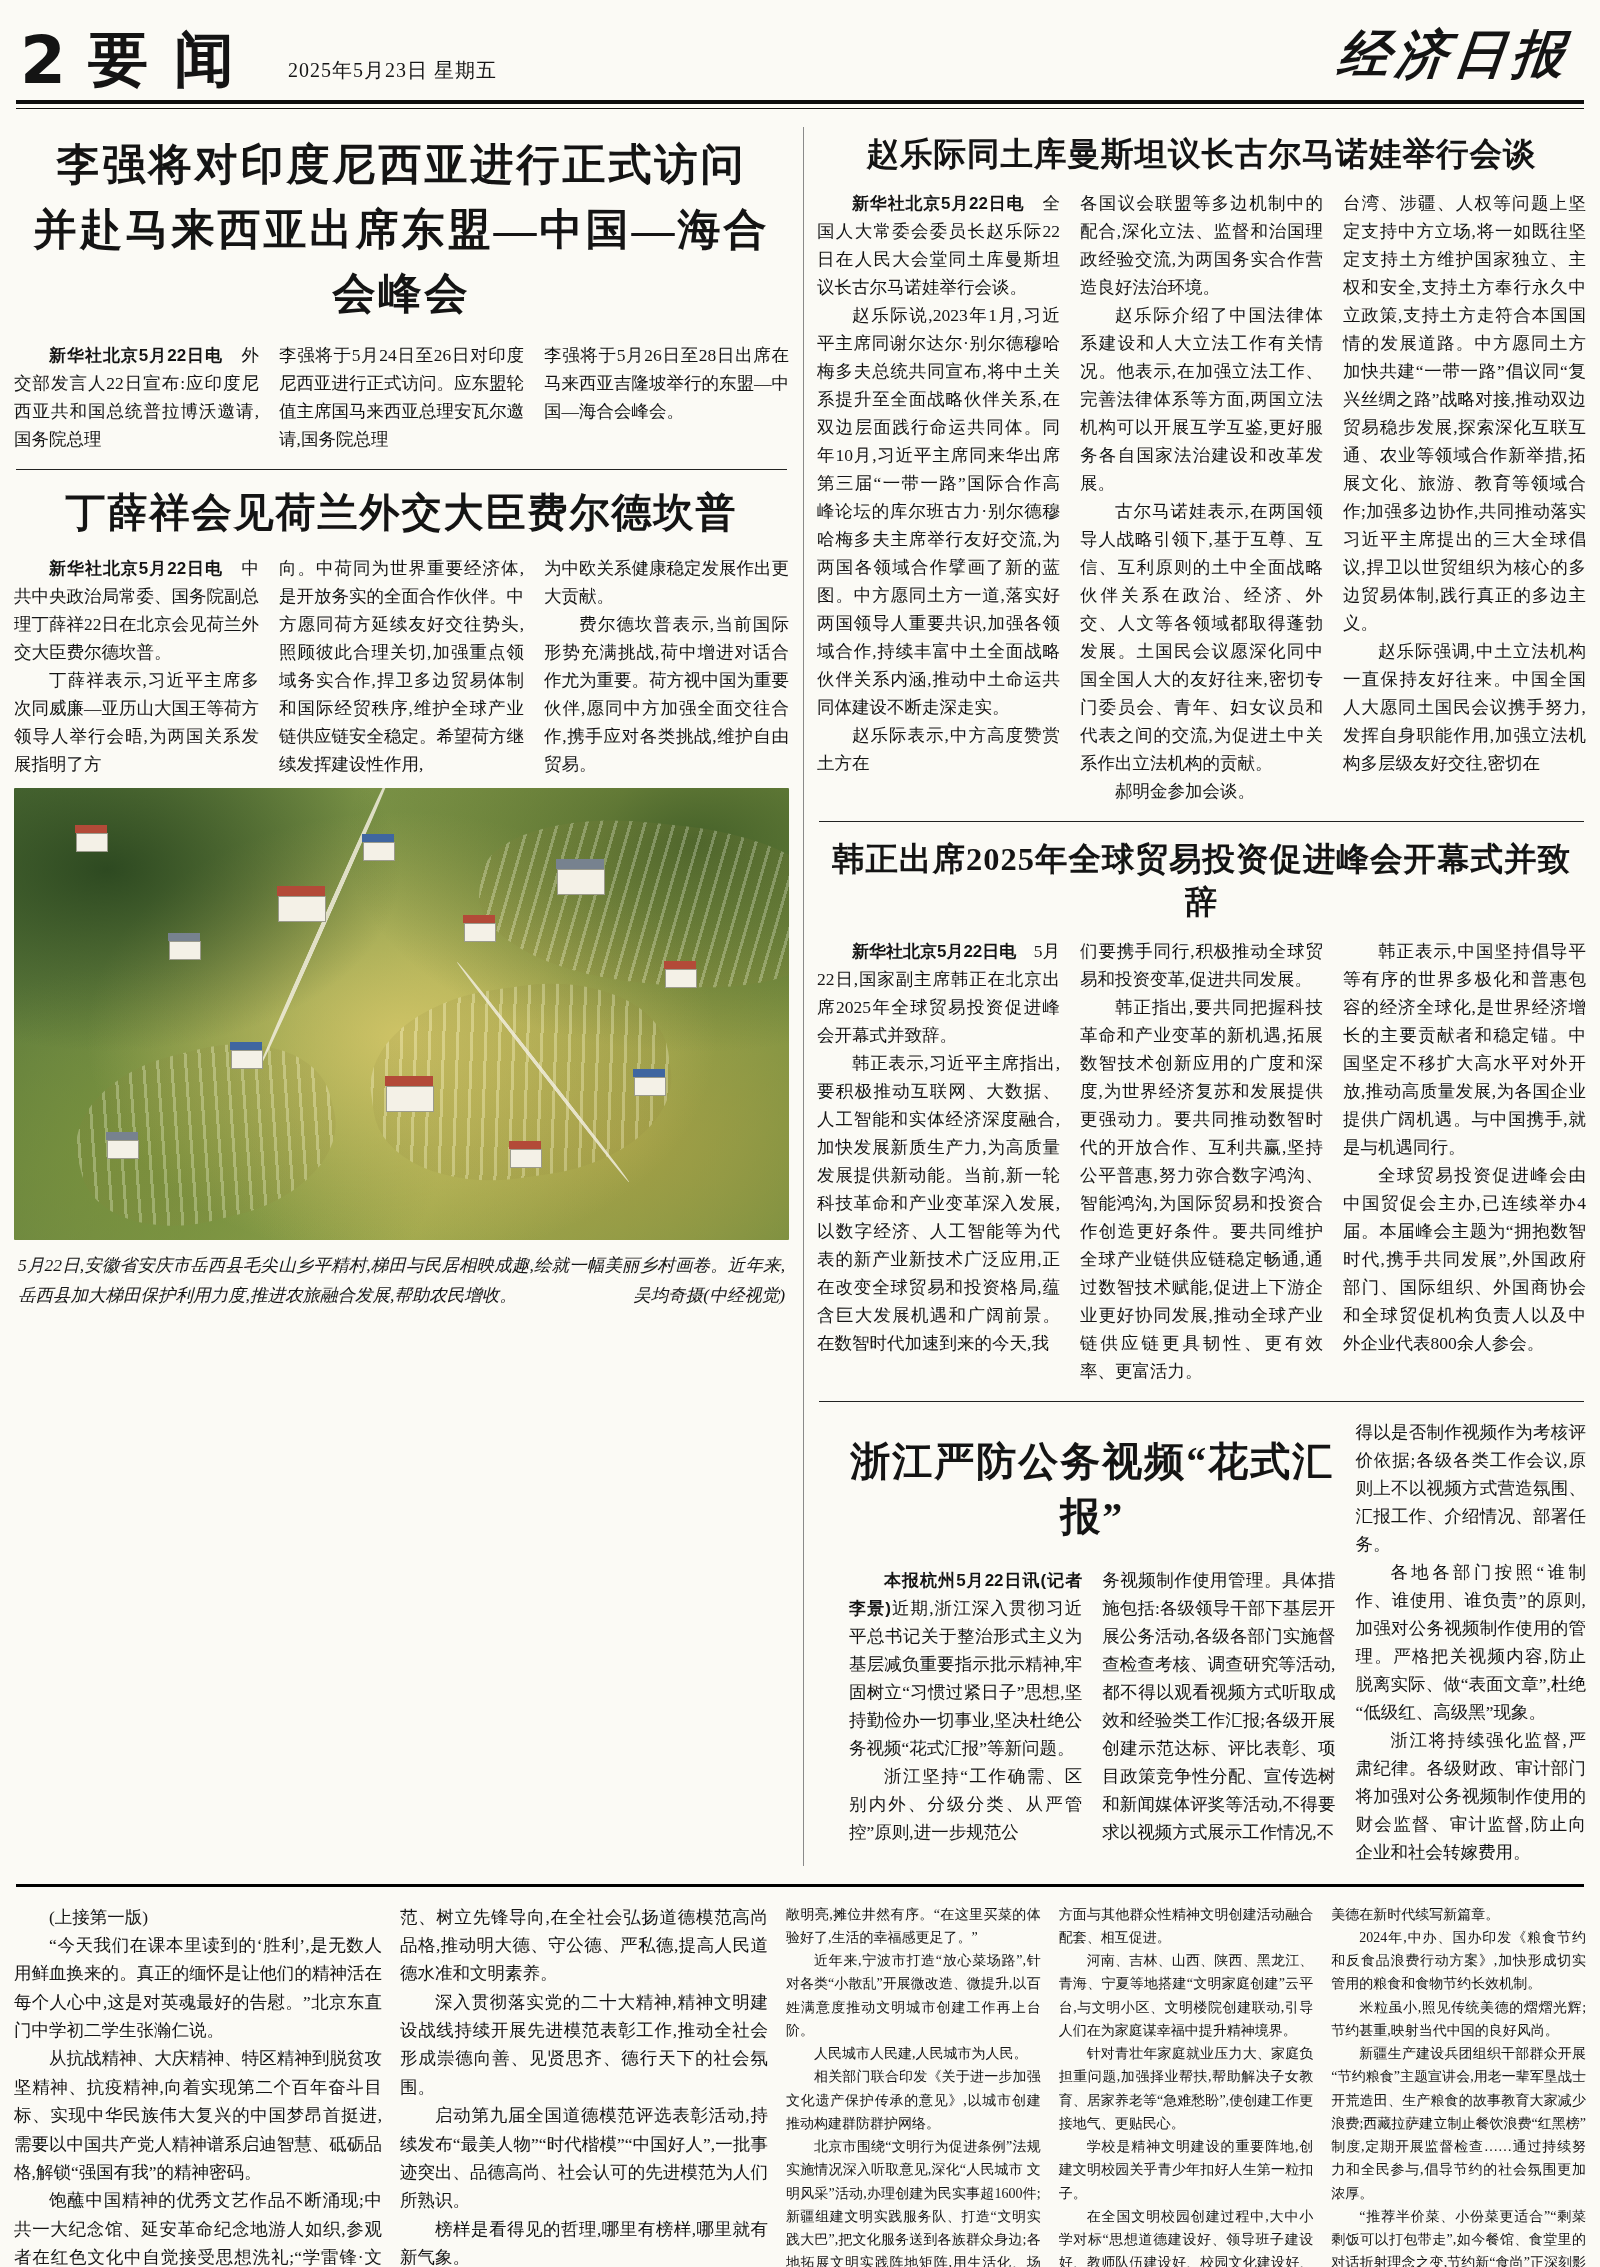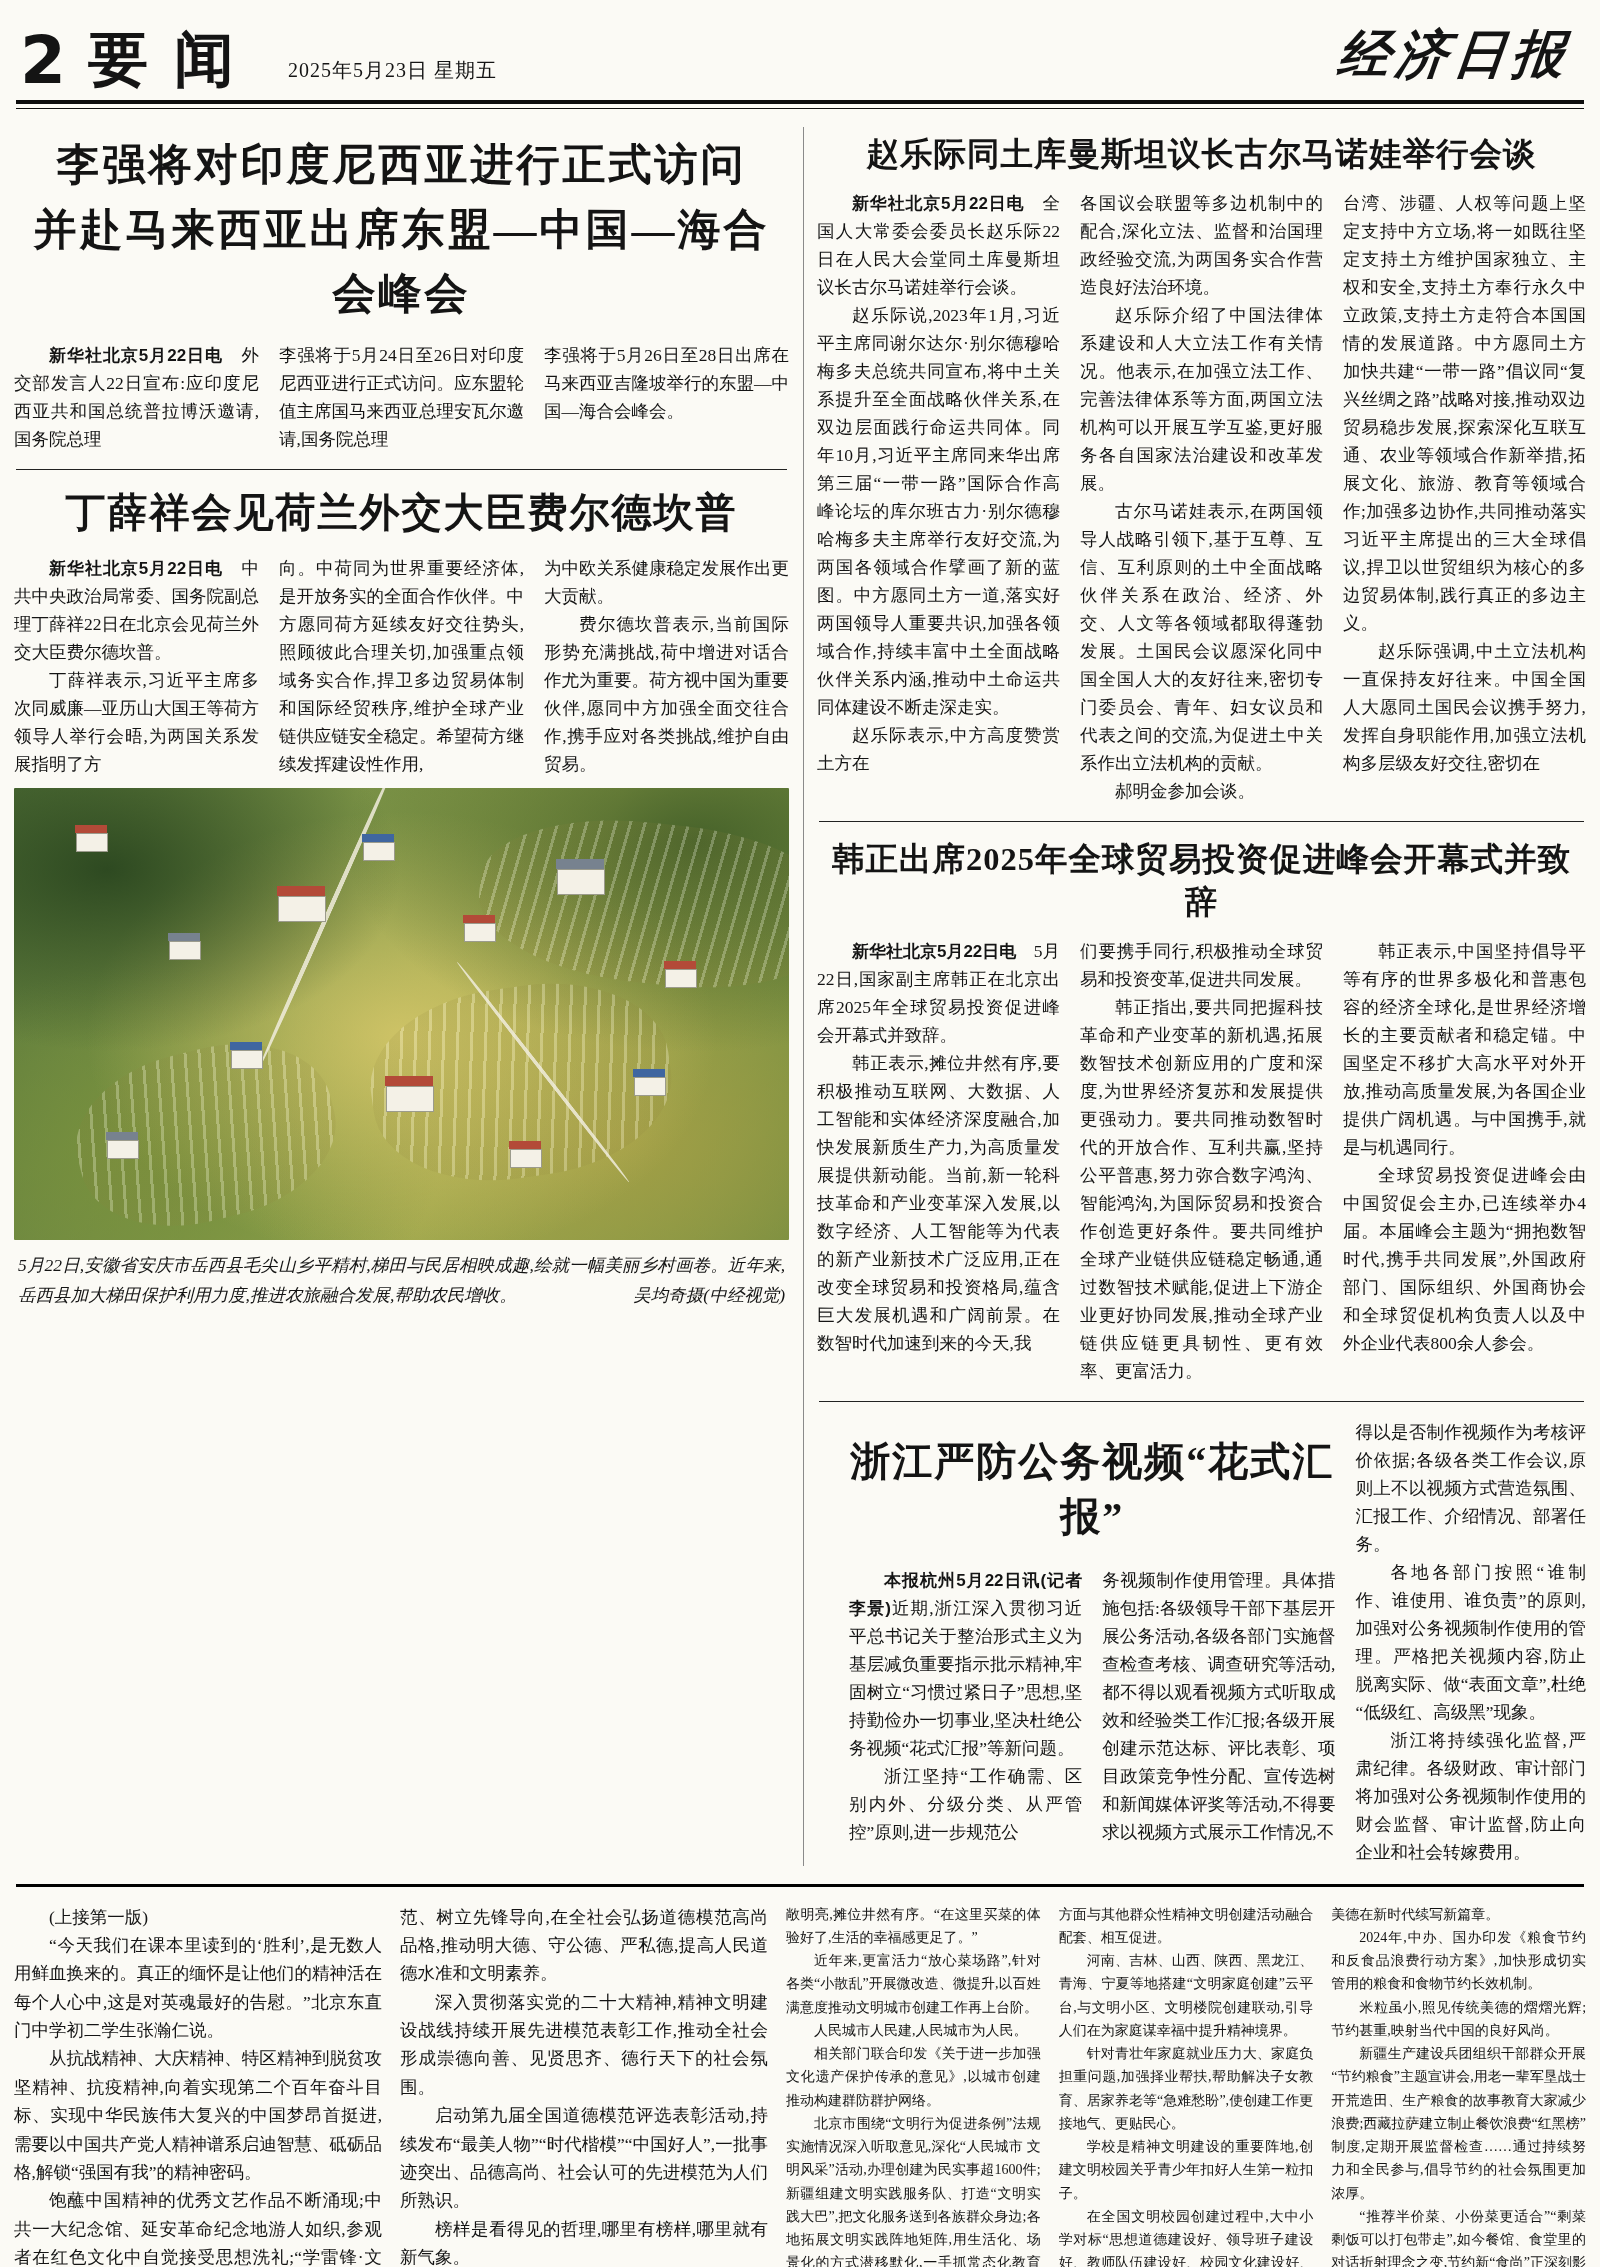--- a/index.html
+++ b/index.html
@@ -181,21 +181,21 @@
         </div>
       </article>
 
       <hr class="thin-rule">
 
       <article>
         <h1 class="headline h-md">韩正出席2025年全球贸易投资促进峰会开幕式并致辞</h1>
         <div class="cols">
           <div class="col">
               <p><b>新华社北京5月22日电</b>　5月22日,国家副主席韩正在北京出席2025年全球贸易投资促进峰会开幕式并致辞。</p>
-              <p>韩正表示,摊位井然有序,要积极推动互联网、大数据、人工智能和实体经济深度融合,加快发展新质生产力,为高质量发展提供新动能。当前,新一轮科技革命和产业变革深入发展,以数字经济、人工智能等为代表的新产业新技术广泛应用,正在改变全球贸易和投资格局,蕴含巨大发展机遇和广阔前景。在数智时代加速到来的今天,我</p>
+              <p>韩正表示,习近平主席指出,要积极推动互联网、大数据、人工智能和实体经济深度融合,加快发展新质生产力,为高质量发展提供新动能。当前,新一轮科技革命和产业变革深入发展,以数字经济、人工智能等为代表的新产业新技术广泛应用,正在改变全球贸易和投资格局,蕴含巨大发展机遇和广阔前景。在数智时代加速到来的今天,我</p>
             </div>
           <div class="col">
               <p class="noind">们要携手同行,积极推动全球贸易和投资变革,促进共同发展。</p>
               <p>韩正指出,要共同把握科技革命和产业变革的新机遇,拓展数智技术创新应用的广度和深度,为世界经济复苏和发展提供更强动力。要共同推动数智时代的开放合作、互利共赢,坚持公平普惠,努力弥合数字鸿沟、智能鸿沟,为国际贸易和投资合作创造更好条件。要共同维护全球产业链供应链稳定畅通,通过数智技术赋能,促进上下游企业更好协同发展,推动全球产业链供应链更具韧性、更有效率、更富活力。</p>
             </div>
           <div class="col">
               <p>韩正表示,中国坚持倡导平等有序的世界多极化和普惠包容的经济全球化,是世界经济增长的主要贡献者和稳定锚。中国坚定不移扩大高水平对外开放,推动高质量发展,为各国企业提供广阔机遇。与中国携手,就是与机遇同行。</p>
               <p>全球贸易投资促进峰会由中国贸促会主办,已连续举办4届。本届峰会主题为“拥抱数智时代,携手共同发展”,外国政府部门、国际组织、外国商协会和全球贸促机构负责人以及中外企业代表800余人参会。</p>
             </div>
         </div>
@@ -236,21 +236,21 @@
         <p>饱蘸中国精神的优秀文艺作品不断涌现;中共一大纪念馆、延安革命纪念地游人如织,参观者在红色文化中自觉接受思想洗礼;“学雷锋·文明实践我行动”等主题活动持续开展,精神传承融入服务人民的具体实践。</p>
       </div>
     <div class="bcol b-wide">
         <p class="noind">范、树立先锋导向,在全社会弘扬道德模范高尚品格,推动明大德、守公德、严私德,提高人民道德水准和文明素养。</p>
         <p>深入贯彻落实党的二十大精神,精神文明建设战线持续开展先进模范表彰工作,推动全社会形成崇德向善、见贤思齐、德行天下的社会氛围。</p>
         <p>启动第九届全国道德模范评选表彰活动,持续发布“最美人物”“时代楷模”“中国好人”,一批事迹突出、品德高尚、社会认可的先进模范为人们所熟识。</p>
         <p>榜样是看得见的哲理,哪里有榜样,哪里就有新气象。</p>
       </div>
     <div class="bcol b-narrow">
         <p class="noind">敞明亮,摊位井然有序。“在这里买菜的体验好了,生活的幸福感更足了。”</p>
-        <p>近年来,更富活力“放心菜场路”,针对各类“小散乱”开展微改造、微提升,以百姓满意度推动文明城市创建工作再上台阶。</p>
+        <p>近年来,宁波市打造“放心菜场路”,针对各类“小散乱”开展微改造、微提升,以百姓满意度推动文明城市创建工作再上台阶。</p>
         <p>人民城市人民建,人民城市为人民。</p>
         <p>相关部门联合印发《关于进一步加强文化遗产保护传承的意见》,以城市创建推动构建群防群护网络。</p>
         <p>北京市围绕“文明行为促进条例”法规实施情况深入听取意见,深化“人民城市 文明风采”活动,办理创建为民实事超1600件;新疆组建文明实践服务队、打造“文明实践大巴”,把文化服务送到各族群众身边;各地拓展文明实践阵地矩阵,用生活化、场景化的方式潜移默化,一手抓常态化教育引导,引导市民养成文明习惯;文明实践“一廊四带”,以精彩服务惠及群众……</p>
       </div>
     <div class="bcol b-narrow">
         <p class="noind">方面与其他群众性精神文明创建活动融合配套、相互促进。</p>
         <p>河南、吉林、山西、陕西、黑龙江、青海、宁夏等地搭建“文明家庭创建”云平台,与文明小区、文明楼院创建联动,引导人们在为家庭谋幸福中提升精神境界。</p>
         <p>针对青壮年家庭就业压力大、家庭负担重问题,加强择业帮扶,帮助解决子女教育、居家养老等“急难愁盼”,使创建工作更接地气、更贴民心。</p>
         <p>学校是精神文明建设的重要阵地,创建文明校园关乎青少年扣好人生第一粒扣子。</p>
         <p>在全国文明校园创建过程中,大中小学对标“思想道德建设好、领导班子建设好、教师队伍建设好、校园文化建设好、优美环境建设好、活动阵地建设好”标准,在机制创新、文化浸润、典礼育人等方面下足功夫。</p>

